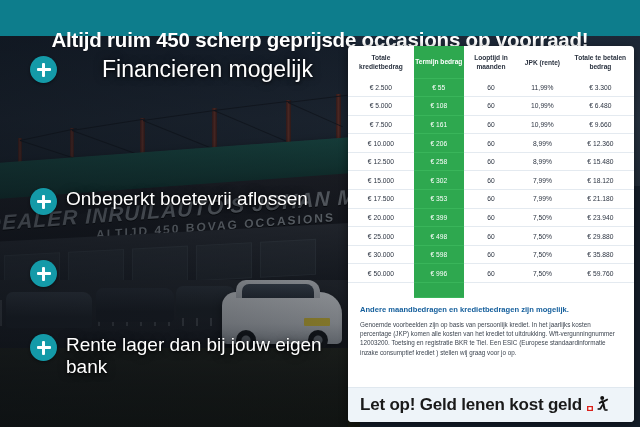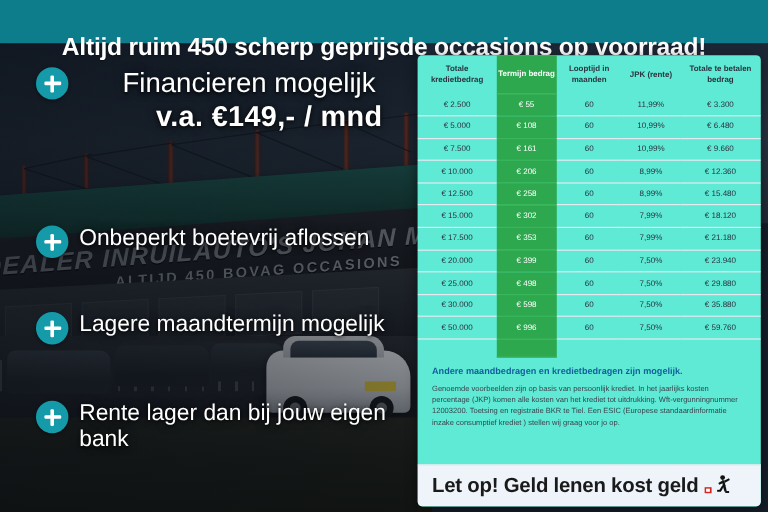--- a/index.html
+++ b/index.html
@@ -79,21 +79,21 @@
   .b1{left:30px;top:20px;gap:45px;}
   .b1 .l1{font-size:23px;line-height:27px;display:block;}
   .b1 .l2{font-size:24px;line-height:30px;font-weight:bold;display:block;
           padding-left:28px;letter-spacing:.3px;}
   .b2{left:30px;top:152px;}
   .b3{left:30px;top:224px;}
   .b4{left:30px;top:298px;}
 
   
   .card{position:absolute;left:348px;top:46px;width:286px;height:376px;
-        background:#5eead4;border-radius:4px;box-shadow:0 2px 10px rgba(0,0,0,.45);
+        background:#ffffff;border-radius:4px;box-shadow:0 2px 10px rgba(0,0,0,.45);
         overflow:hidden;}
   table.rates{width:100%;border-collapse:collapse;table-layout:fixed;}
   table.rates th{font-size:6.6px;font-weight:bold;color:#2b3340;padding:7px 1px 7px;
                  line-height:9px;text-align:center;vertical-align:middle;}
   table.rates td{font-size:6.7px;color:#2b3340;padding:5.3px 1px;text-align:center;
                  border-bottom:1px solid #e4eaf0;}
   table.rates col.c1{width:23%;}
   table.rates col.c2{width:17.5%;}
   table.rates col.c3{width:19%;}
   table.rates col.c4{width:17%;}
@@ -180,32 +180,30 @@
   <div class="banner">
     <div class="banner-text">Altijd ruim 450 scherp geprijsde occasions op voorraad!</div>
   </div>
 
   <div class="bullets">
 
     <div class="bullet b1">
       <span class="plus"></span>
       <span class="btext">
         <span class="l1">Financieren mogelijk</span>
-        <span class="l2">v.a. €149,- / mnd</span>
       </span>
     </div>
 
     <div class="bullet b2">
       <span class="plus"></span>
       <span class="btext">Onbeperkt boetevrij aflossen</span>
     </div>
 
     <div class="bullet b3">
       <span class="plus"></span>
-      <span class="btext">Lagere maandtermijn mogelijk</span>
     </div>
 
     <div class="bullet b4">
       <span class="plus"></span>
       <span class="btext">Rente lager dan bij jouw eigen bank</span>
     </div>
 
   </div>
 
   <div class="card">

